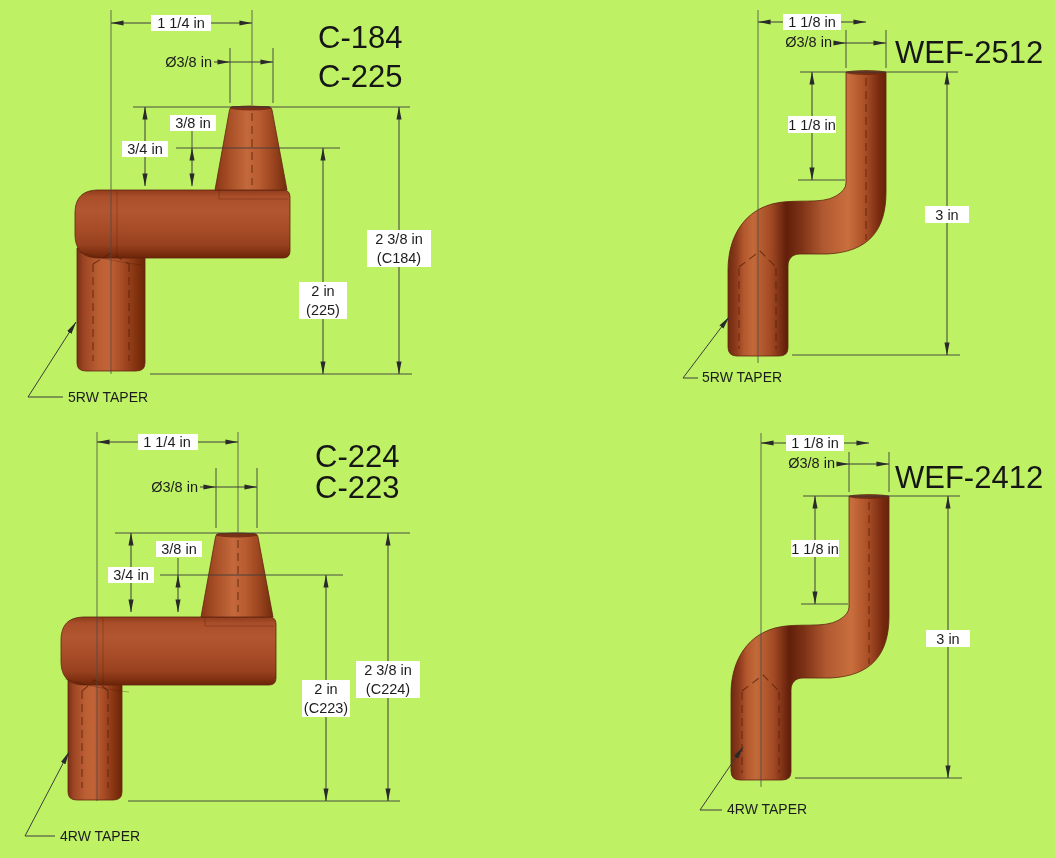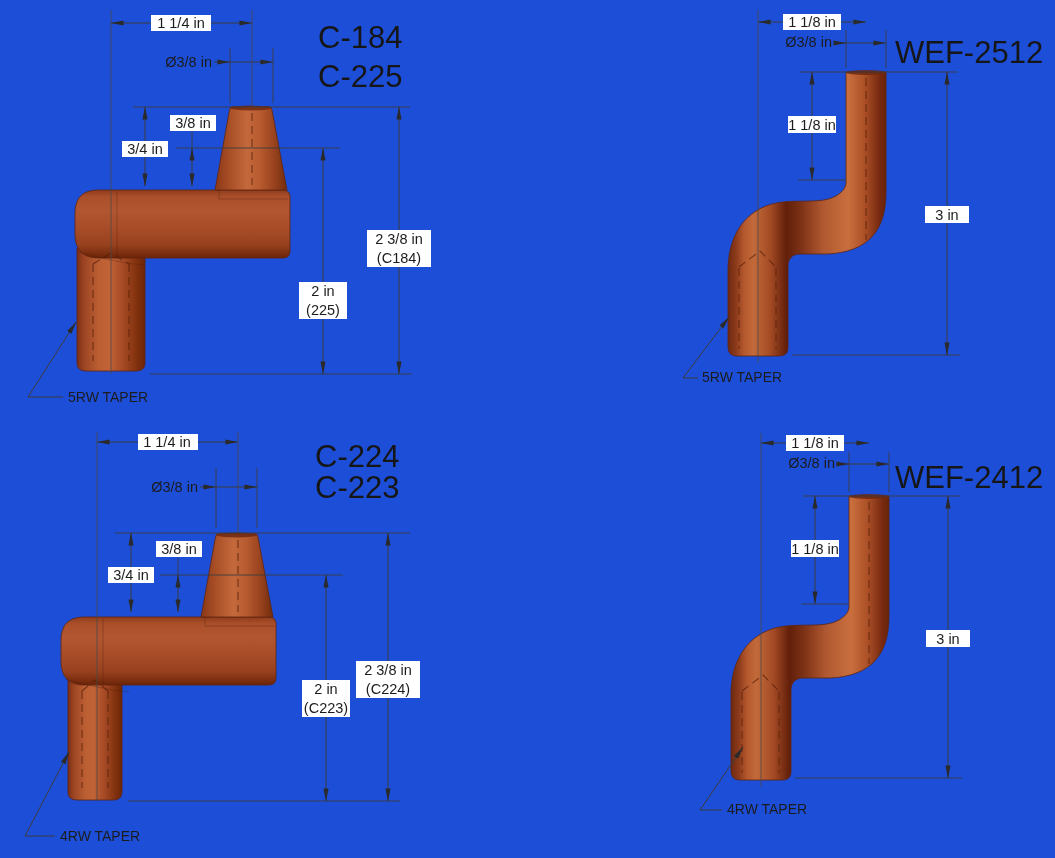--- a/index.html
+++ b/index.html
@@ -1,16 +1,16 @@
 <!DOCTYPE html>
 <html><head>
 <meta charset="utf-8">
 <style>
   html,body{margin:0;padding:0;background:#ffffff;}
-  #stage{position:relative;width:1055px;height:858px;background:#1d4ed8;overflow:hidden;}
+  #stage{position:relative;width:1055px;height:858px;background:#bef264;overflow:hidden;}
   svg{display:block;}
   .dim  {stroke:#3c3c3c;stroke-width:1;fill:none;}
   .ext  {stroke:#3c3c3c;stroke-width:.9;fill:none;}
   .cl   {stroke:#4a4a4a;stroke-width:.8;fill:none;}
   .hid  {stroke:#5a200a;stroke-width:1.1;fill:none;stroke-dasharray:8 5;opacity:.75;}
   .mdl  {stroke:#4d1d08;stroke-width:.8;fill:none;opacity:.4;}
   .part {stroke:#5f2410;stroke-width:.8;}
   .dimtxt{font:14.5px "Liberation Sans",sans-serif;fill:#1c1c1c;}
   .lbltxt{font:14px "Liberation Sans",sans-serif;fill:#1c1c1c;}
   .title {font:31px "Liberation Sans",sans-serif;fill:#161616;}

